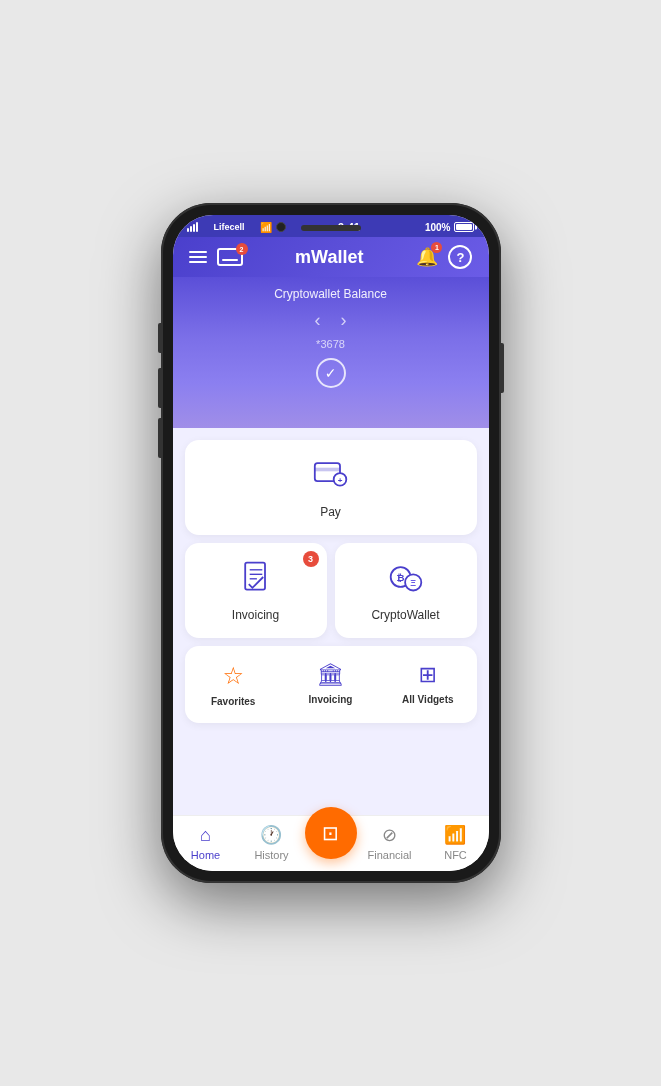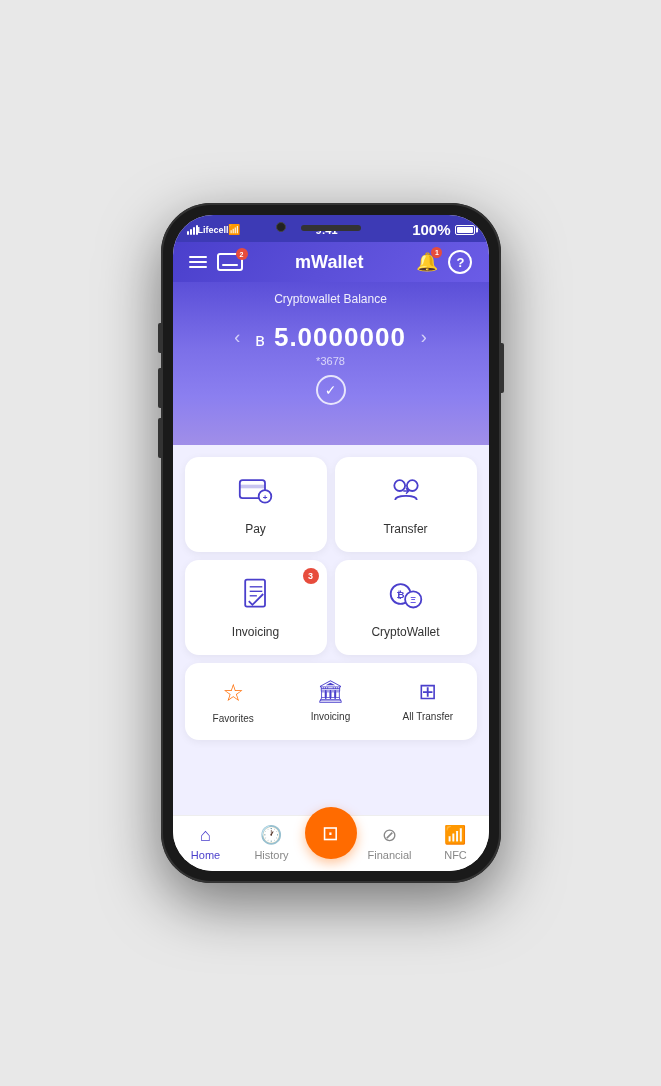--- a/index.html
+++ b/index.html
@@ -111,21 +111,21 @@
       align-items: center;
       padding: 6px 14px 4px;
       font-size: 9px;
       color: white;
       font-weight: 600;
     }
 
     .status-left {
       display: flex;
       align-items: center;
-      gap: 0;
+      gap: 16px;
       font-size: 9px;
     }
 
     .signal-bars {
       display: flex;
       align-items: flex-end;
       gap: 1px;
       height: 10px;
     }
     .signal-bar {
@@ -140,21 +140,21 @@
 
     .status-time {
       font-size: 11px;
       font-weight: 700;
     }
 
     .status-right {
       display: flex;
       align-items: center;
       gap: 4px;
-      font-size: 15px;
+      font-size: 10px;
     }
 
     .battery-icon {
       width: 20px;
       height: 10px;
       border: 1.5px solid white;
       border-radius: 2px;
       position: relative;
       display: flex;
       align-items: center;
@@ -299,21 +299,21 @@
 
     .balance-inner {
       display: flex;
       flex-direction: column;
       align-items: center;
     }
 
     .balance-label {
       color: rgba(255,255,255,0.9);
       font-size: 12px;
-      margin-bottom: 16px;
+      margin-bottom: 4px;
     }
 
     .balance-row {
       display: flex;
       align-items: center;
       gap: 10px;
     }
 
     .balance-arrow {
       color: rgba(255,255,255,0.7);
@@ -434,21 +434,21 @@
       color: #ff6b00;
     }
 
     .widget-icon-blue {
       color: #4a3fcc;
     }
 
     .widget-label {
       color: #333;
       font-size: 10px;
-      font-weight: 400;
+      font-weight: 700;
     }
 
     
     .bottom-nav {
       background: white;
       display: flex;
       align-items: center;
       justify-content: space-around;
       padding: 8px 0 10px;
       border-top: 1px solid #eee;
@@ -565,24 +565,20 @@
         </div>
         <div class="help-icon">?</div>
       </div>
     </div>
 
     <div class="balance-section">
       <div class="balance-inner">
         <span class="balance-label">Cryptowallet Balance</span>
         <div class="balance-row">
           <span class="balance-arrow">‹</span>
-          <span class="balance-amount">
-            <span class="balance-currency">в</span>
-            <span>5.0000000</span>
-          </span>
           <span class="balance-arrow">›</span>
         </div>
         <span class="balance-account">*3678</span>
         <div class="chevron-circle" style="margin-top:8px;">
           <span style="color:white;font-size:14px;">✓</span>
         </div>
       </div>
     </div>
 
     <div class="main-content">
@@ -591,31 +587,20 @@
         <div class="grid-item">
           <div class="grid-item-icon icon-pay">
             <svg viewBox="0 0 40 36" fill="none" xmlns="http://www.w3.org/2000/svg">
               <rect x="2" y="6" width="28" height="20" rx="3" stroke="#4a3fcc" stroke-width="2" fill="none"></rect>
               <rect x="2" y="11" width="28" height="4" fill="#4a3fcc" opacity="0.3"></rect>
               <circle cx="30" cy="24" r="7" fill="white" stroke="#4a3fcc" stroke-width="2"></circle>
               <text x="30" y="28" text-anchor="middle" fill="#4a3fcc" font-size="9" font-weight="700">+</text>
             </svg>
           </div>
           <span class="grid-item-label">Pay</span>
-        </div>
-        <div class="grid-item">
-          <div class="grid-item-icon icon-transfer">
-            <svg viewBox="0 0 40 36" fill="none" xmlns="http://www.w3.org/2000/svg">
-              <circle cx="13" cy="12" r="6" stroke="#4a3fcc" stroke-width="2" fill="none"></circle>
-              <circle cx="27" cy="12" r="6" stroke="#4a3fcc" stroke-width="2" fill="none"></circle>
-              <path d="M8 28 C8 22 32 22 32 28" stroke="#4a3fcc" stroke-width="2" fill="none"></path>
-              <path d="M17 18 L23 18 M20 15 L23 18 L20 21" stroke="#4a3fcc" stroke-width="1.5" fill="none"></path>
-            </svg>
-          </div>
-          <span class="grid-item-label">Transfer</span>
         </div>
       </div>
 
       <div class="grid-row">
         <div class="grid-item">
           <div class="grid-item-icon icon-invoice">
             <svg viewBox="0 0 40 40" fill="none" xmlns="http://www.w3.org/2000/svg">
               <rect x="8" y="4" width="22" height="30" rx="2" stroke="#4a3fcc" stroke-width="2" fill="none"></rect>
               <line x1="13" y1="12" x2="27" y2="12" stroke="#4a3fcc" stroke-width="1.5"></line>
               <line x1="13" y1="17" x2="27" y2="17" stroke="#4a3fcc" stroke-width="1.5"></line>
@@ -643,21 +628,21 @@
         <div class="widget-item">
           <span class="widget-icon" style="font-size:24px;">☆</span>
           <span class="widget-label">Favorites</span>
         </div>
         <div class="widget-item">
           <span class="widget-icon widget-icon-blue" style="font-size:22px;">🏛</span>
           <span class="widget-label">Invoicing</span>
         </div>
         <div class="widget-item">
           <span class="widget-icon widget-icon-blue" style="font-size:22px;">⊞</span>
-          <span class="widget-label">All Transfer</span>
+          <span class="widget-label">All Vidgets</span>
         </div>
       </div>
 
     </div>
 
     <div class="bottom-nav">
       <div class="nav-item">
         <span class="nav-icon nav-icon-active">⌂</span>
         <span class="nav-label nav-label-active">Home</span>
       </div>

